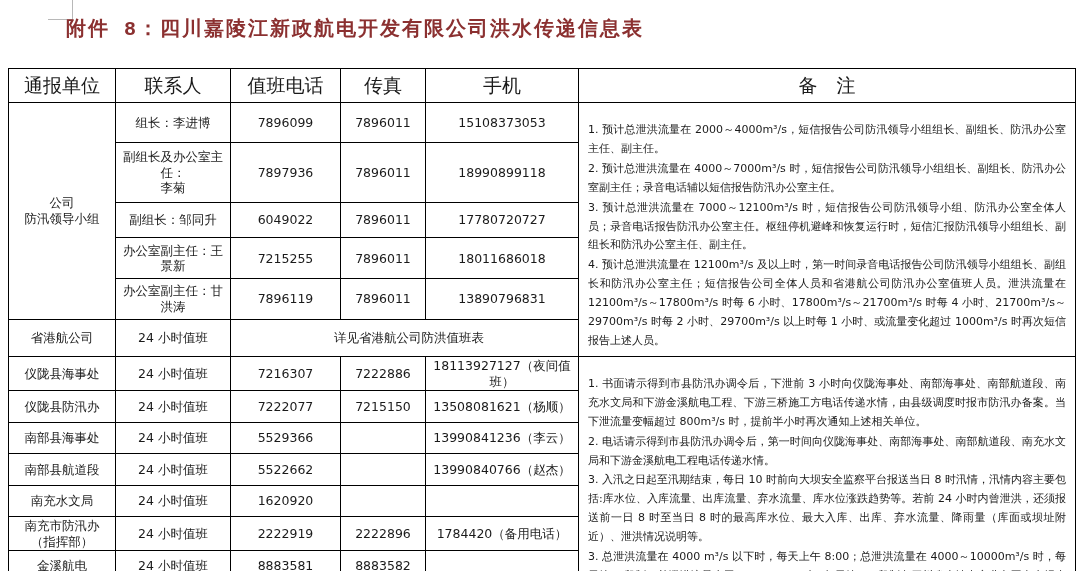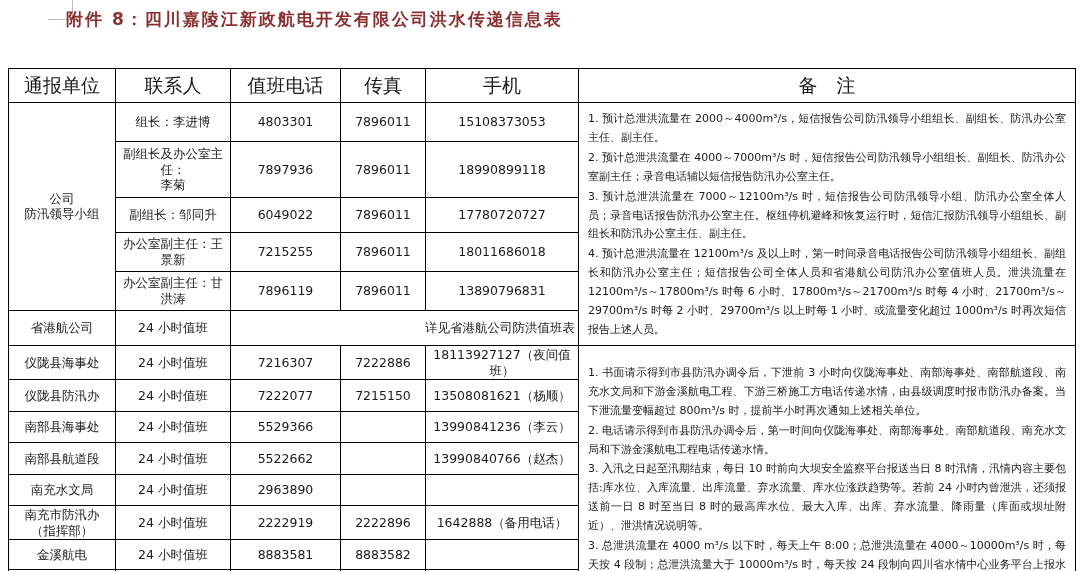--- a/index.html
+++ b/index.html
@@ -2,50 +2,50 @@
 <html><head>
 <meta charset="utf-8">
 <style>
   * { margin:0; padding:0; box-sizing:border-box; }
   html,body { width:1081px; height:571px; background:#ffffff; overflow:hidden; }
   body { position:relative; font-family:"DejaVu Sans","Liberation Sans",sans-serif; color:#1a1a1a; }
 
   .corner-mark { position:absolute; left:48px; top:0; width:25px; height:20px;
                  border-right:1px solid #b8b8b8; border-bottom:1px solid #b8b8b8; }
 
-  .doc-title { position:absolute; left:66px; top:8px; font-size:17px; font-weight:bold;
-               color:#8b3030; letter-spacing:2px; white-space:nowrap; }
+  .doc-title { position:absolute; left:66px; top:15px; font-size:20px; font-weight:bold;
+               color:#8b3030; letter-spacing:2px; white-space:nowrap;font-family:Liberation Mono, monospace; }
 
   table.main { position:absolute; left:8px; top:68px; width:1067px;
                border-collapse:collapse; table-layout:fixed;
                border:1.5px solid #000; }
   td, th { border:1px solid #000; text-align:center; vertical-align:middle;
            font-size:12.5px; font-weight:normal; padding:1px 3px; line-height:1.25;
            overflow:hidden; }
   th { font-size:19px; }
   .pre { white-space:pre-line; }
-  .left { text-align:right; padding-left:12px; }
+  .left { text-align:center; padding-left:12px; }
 
   tr.hh  { height:34px; }
   tr.r1  { height:34px; }
   tr.r2  { height:38px; }
   tr.r3  { height:30px; }
   tr.r4  { height:30px;margin-left:24px; }
   tr.r5  { height:30px; }
   tr.r6  { height:31px; }
   tr.r7  { height:31px; }
   tr.r8  { height:32px;padding-left:36px; }
   tr.r9  { height:31px; }
   tr.r10 { height:32px; }
   tr.r11 { height:31px; }
   tr.r12 { height:31px; }
   tr.r13 { height:30px; }
   tr.r14 { height:44px; }
 
-  td.remarks { text-align:justify; vertical-align:top; padding:7px 9px 4px 9px;
+  td.remarks { text-align:justify; vertical-align:top; padding:18px 9px 4px 9px;
                font-size:11px; line-height:1.72; }
   td.remarks p { margin:0 0 1px 0; text-align:justify; }
   td.remarks-lower { padding-top:18px; }
 </style>
 </head>
 <body>
 
 <div class="corner-mark"></div>
 
 <div class="doc-title">附件 8：四川嘉陵江新政航电开发有限公司洪水传递信息表</div>
@@ -67,21 +67,21 @@
     <th>值班电话</th>
     <th>传真</th>
     <th>手机</th>
     <th>备　注</th>
   </tr>
 
   <tr class="r1">
     <td rowspan="5" class="pre">公司
 防汛领导小组</td>
     <td>组长：李进博</td>
-    <td>4803301</td>
+    <td>7896099</td>
     <td>7896011</td>
     <td>15108373053</td>
     <td rowspan="6" class="remarks">
       <p>1. 预计总泄洪流量在 2000～4000m³/s，短信报告公司防汛领导小组组长、副组长、防汛办公室主任、副主任。</p>
       <p>2. 预计总泄洪流量在 4000～7000m³/s 时，短信报告公司防汛领导小组组长、副组长、防汛办公室副主任；录音电话辅以短信报告防汛办公室主任。</p>
       <p>3. 预计总泄洪流量在 7000～12100m³/s 时，短信报告公司防汛领导小组、防汛办公室全体人员；录音电话报告防汛办公室主任。枢纽停机避峰和恢复运行时，短信汇报防汛领导小组组长、副组长和防汛办公室主任、副主任。</p>
       <p>4. 预计总泄洪流量在 12100m³/s 及以上时，第一时间录音电话报告公司防汛领导小组组长、副组长和防汛办公室主任；短信报告公司全体人员和省港航公司防汛办公室值班人员。泄洪流量在 12100m³/s～17800m³/s 时每 6 小时、17800m³/s～21700m³/s 时每 4 小时、21700m³/s～29700m³/s 时每 2 小时、29700m³/s 以上时每 1 小时、或流量变化超过 1000m³/s 时再次短信报告上述人员。</p>
     </td>
   </tr>
   <tr class="r2">
@@ -146,31 +146,31 @@
   <tr class="r10">
     <td>南部县航道段</td>
     <td>24 小时值班</td>
     <td>5522662</td>
     <td></td>
     <td>13990840766（赵杰）</td>
   </tr>
   <tr class="r11">
     <td>南充水文局</td>
     <td>24 小时值班</td>
-    <td>2963890</td>
+    <td>1620920</td>
     <td></td>
     <td></td>
   </tr>
   <tr class="r12">
     <td class="pre">南充市防汛办
 （指挥部）</td>
     <td>24 小时值班</td>
     <td>2222919</td>
     <td>2222896</td>
-    <td>1642888（备用电话）</td>
+    <td>1784420（备用电话）</td>
   </tr>
   <tr class="r13">
     <td>金溪航电</td>
     <td>24 小时值班</td>
     <td>8883581</td>
     <td>8883582</td>
     <td></td>
   </tr>
   <tr class="r14">
     <td class="pre">下游三桥施工

